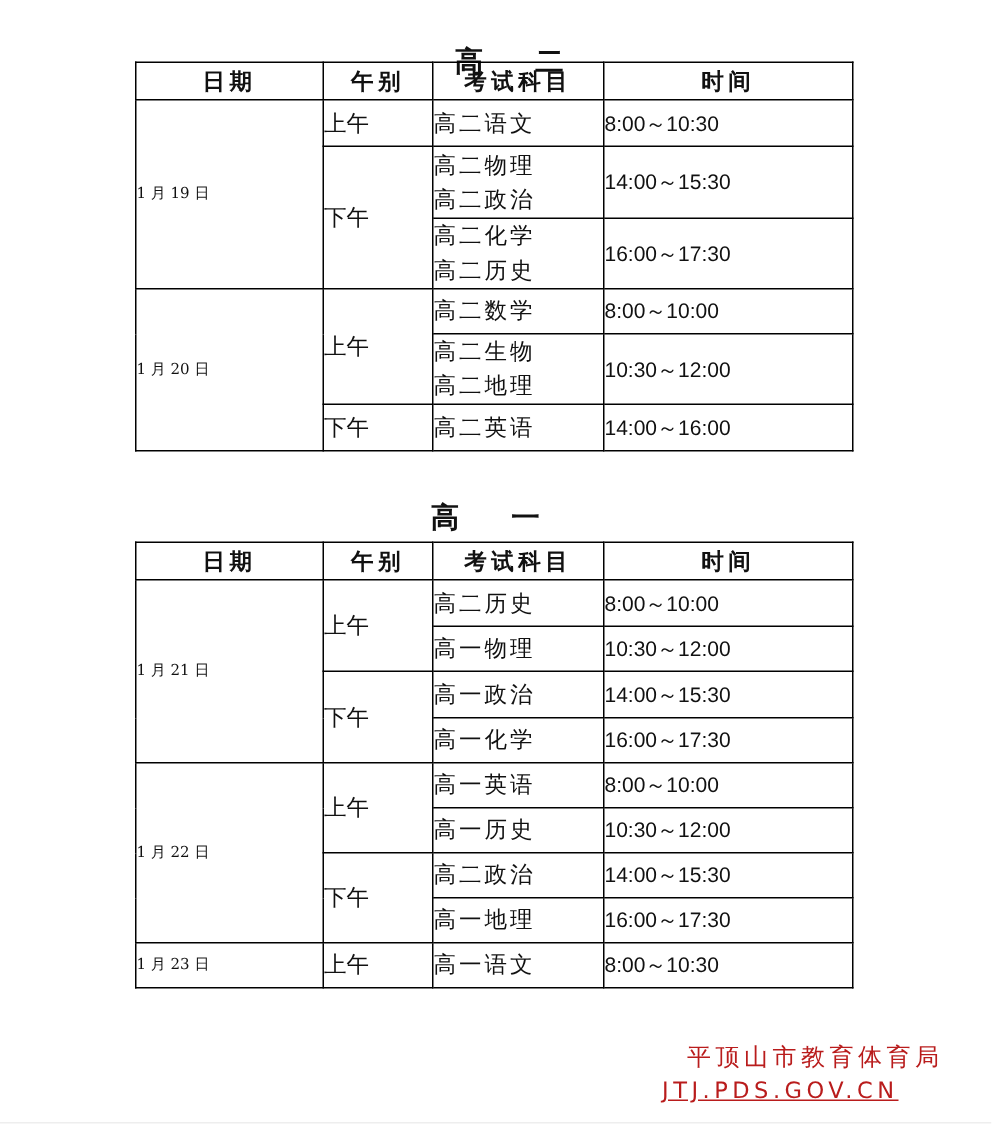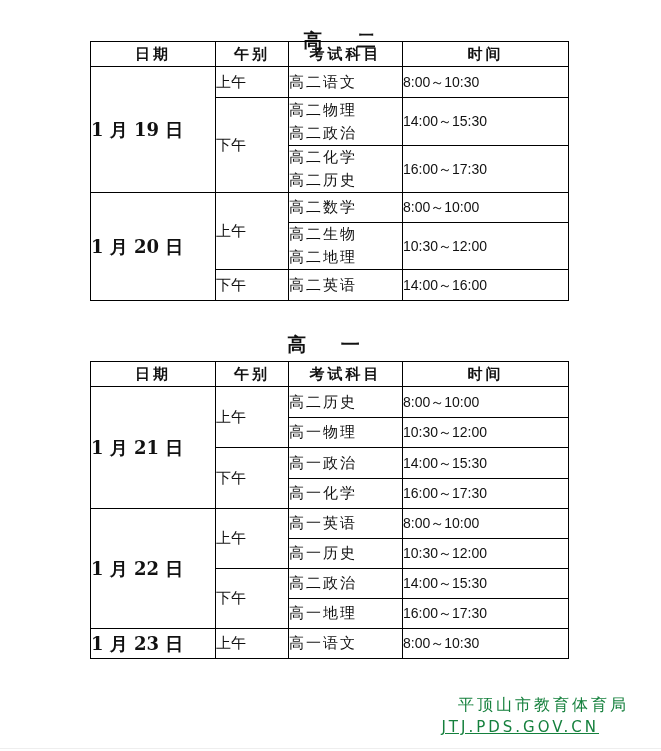--- a/index.html
+++ b/index.html
@@ -4,24 +4,24 @@
 <style>
   html, body { margin:0; padding:0; background:#ffffff; }
   body { width:661px; height:751px; position:relative; overflow:hidden;
          font-family:"DejaVu Serif","Liberation Serif",serif; color:#111; }
   .title { position:absolute; left:0; width:661px; text-align:center;
            font-size:19px; font-weight:bold; letter-spacing:14px; }
   table { position:absolute; left:90px; border-collapse:collapse; table-layout:fixed; }
   td, th { border:1px solid #000; vertical-align:middle;
            padding:0; font-size:15px; line-height:23px; }
   th { font-weight:bold; font-size:15px; letter-spacing:3px; }
-  td.date { font-weight:bold; font-size:18px; }
+  td.date { font-weight:normal; font-size:10px; }
   td.subj { letter-spacing:2px; }
   td.time { font-family:Liberation Sans, sans-serif; font-size:14px; }
-  .watermark { position:absolute; right:30px; text-align:center; color:#15803d;
+  .watermark { position:absolute; right:30px; text-align:center; color:#b91c1c;
                font-family:"DejaVu Sans","Liberation Sans",sans-serif; }
   .wm1 { top:695px; font-size:16px; letter-spacing:3px; right:32px; }
   .wm2 { top:718px; font-size:15px; letter-spacing:3px; right:62px;text-decoration:underline; }
   .bottom-line { position:absolute; left:0; right:0; top:748px; height:1px; background:#eee; }
 </style>
 </head>
 <body>
 
 <div class="title" style="top:28px;padding-left:16px;">高 二</div>
 

